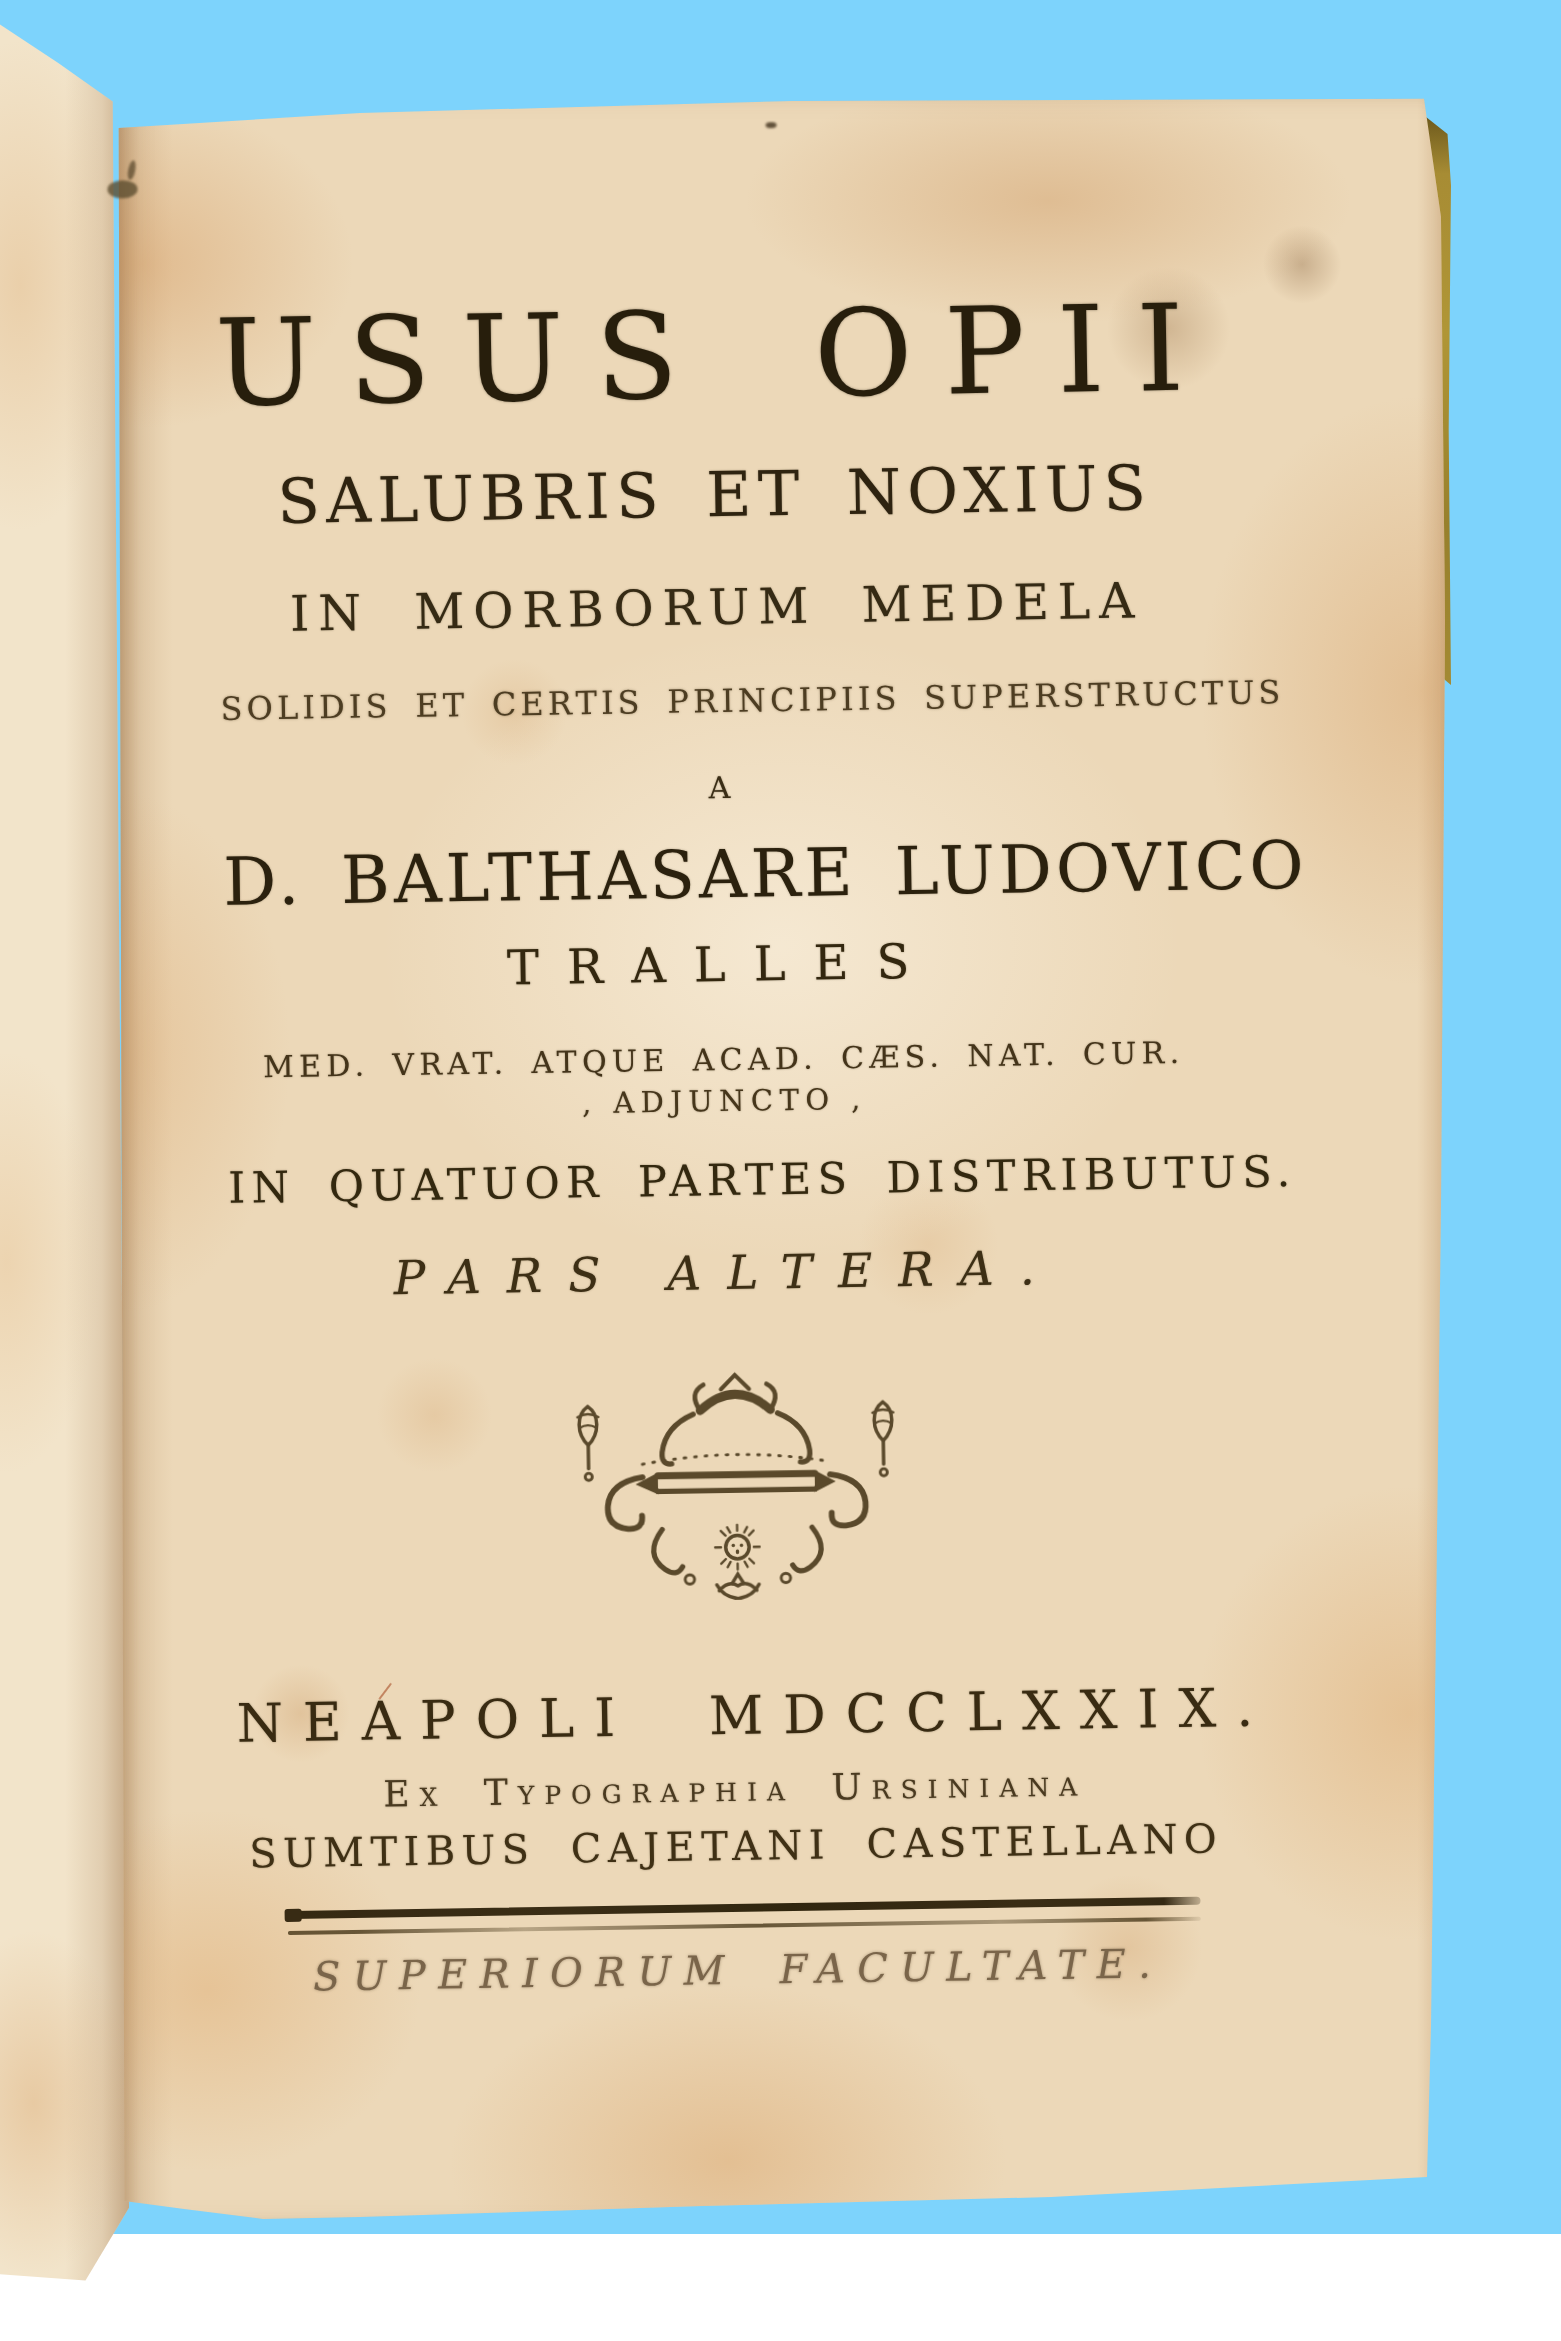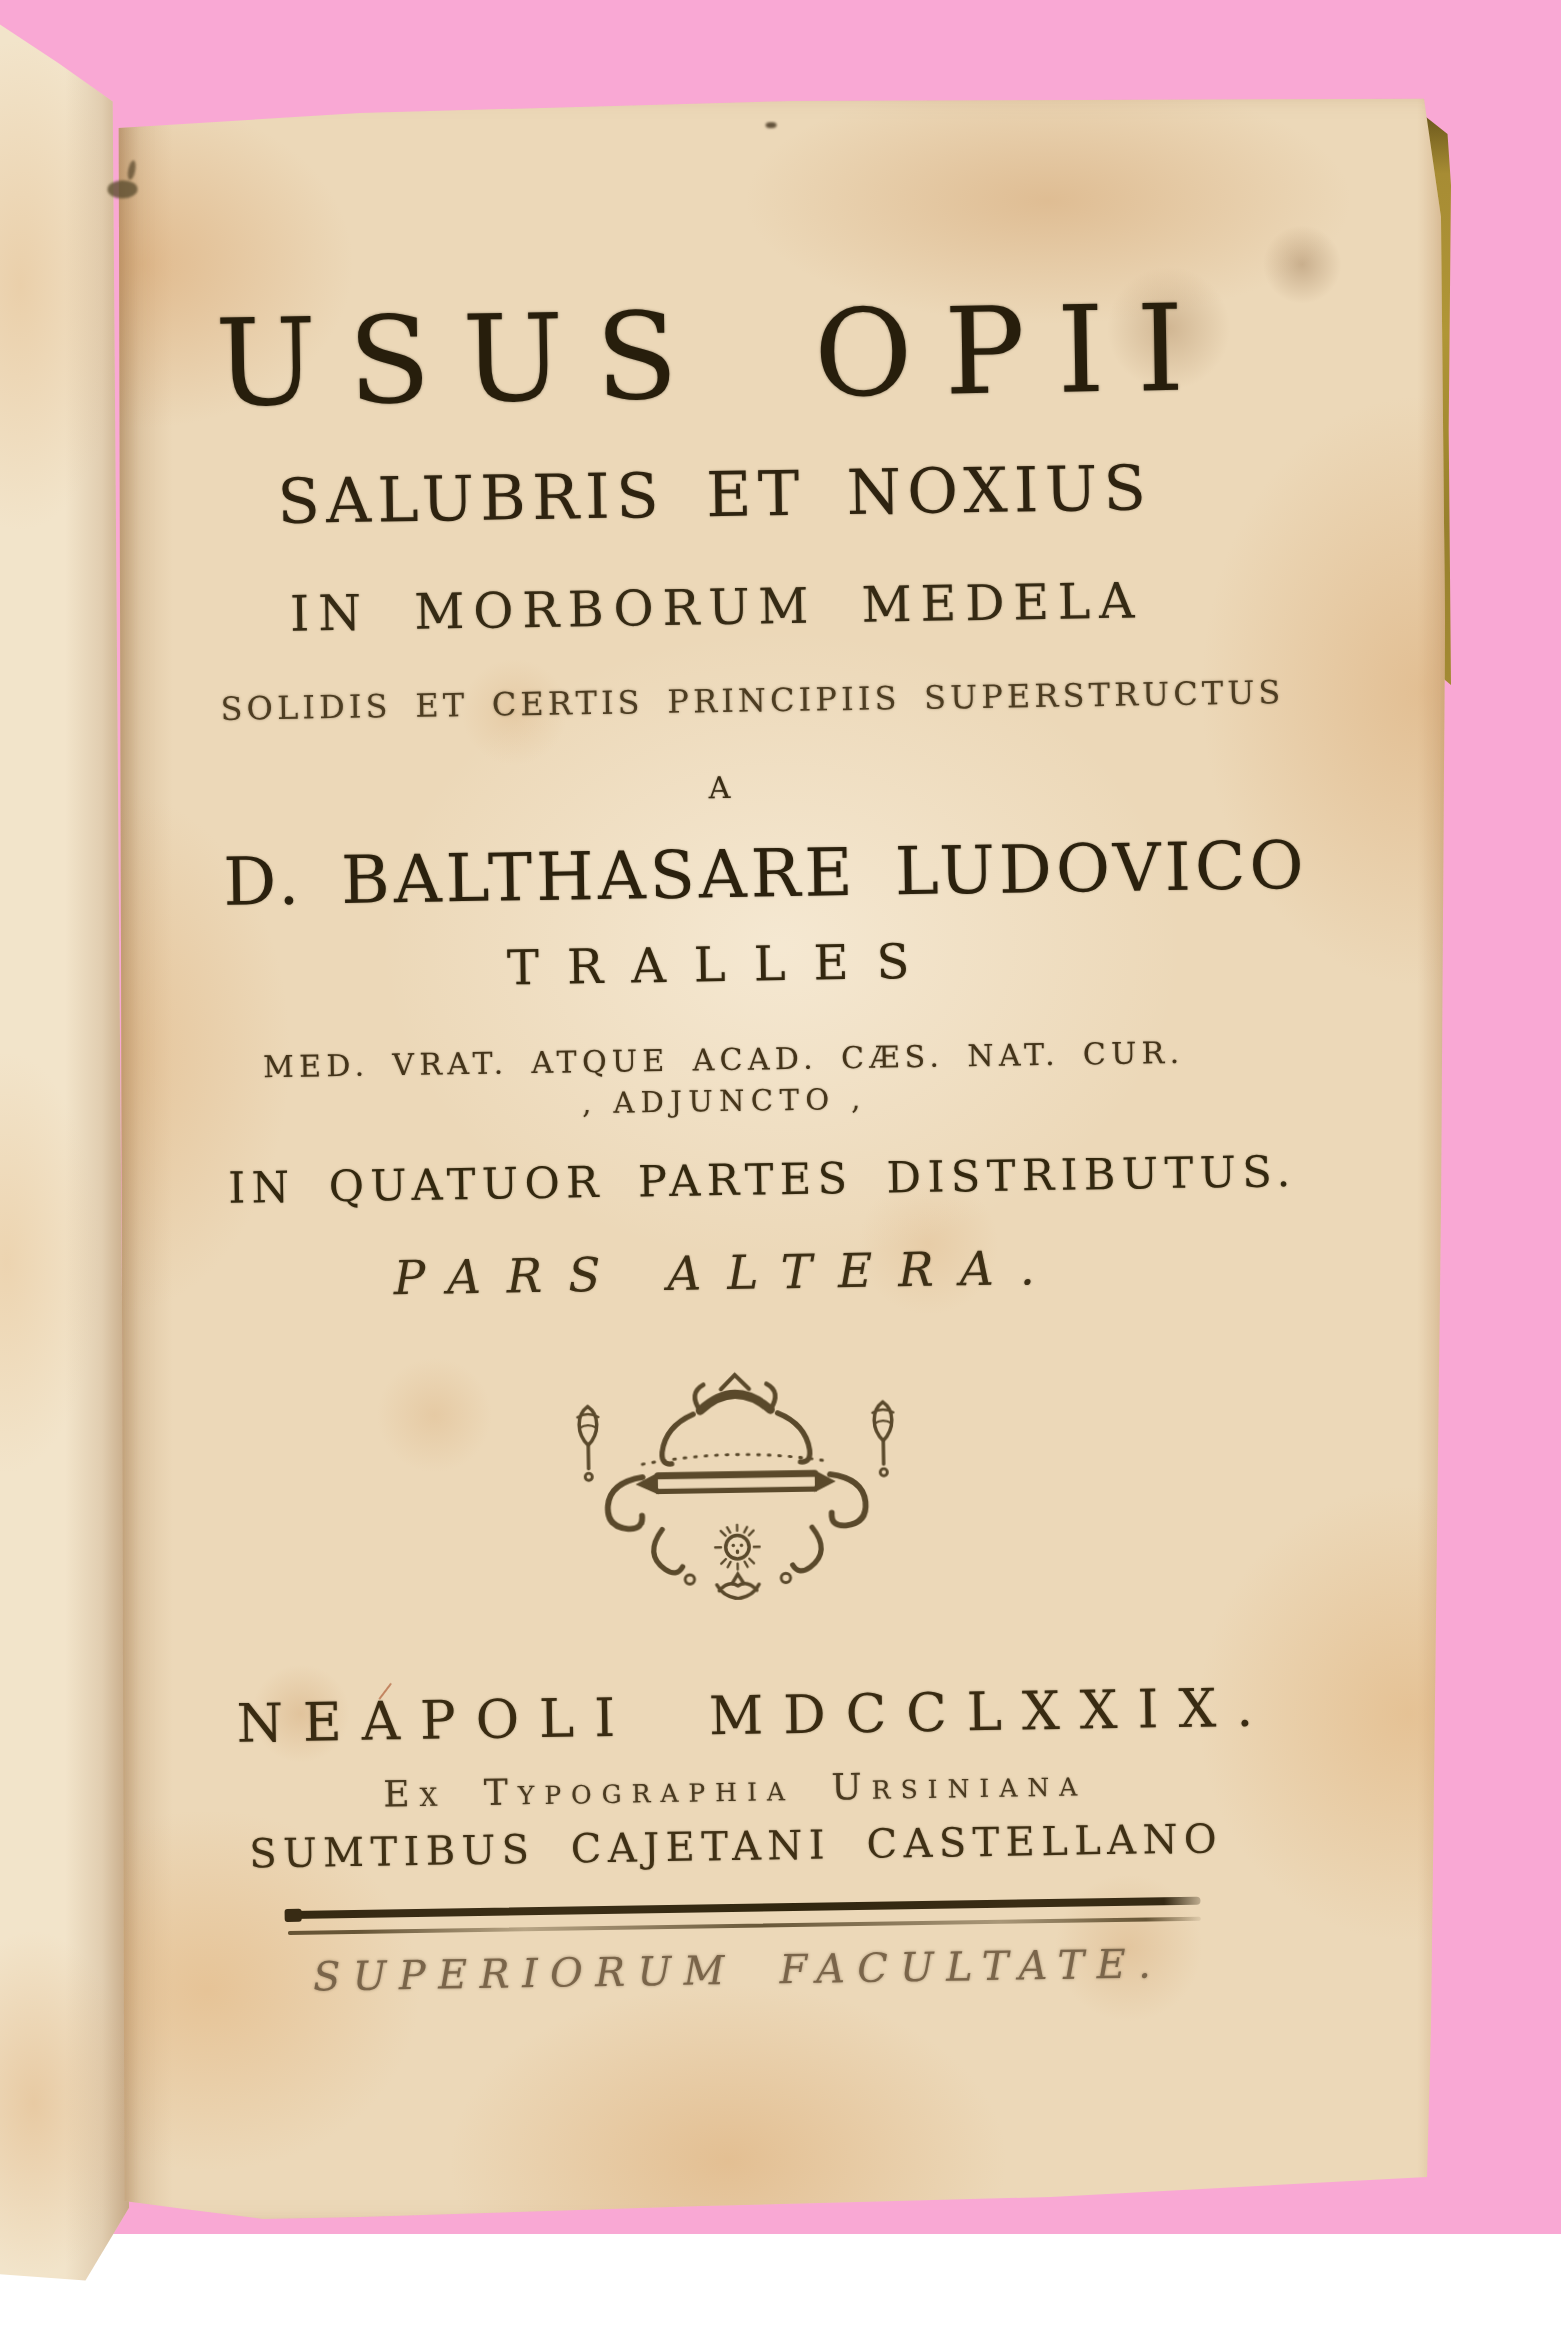--- a/index.html
+++ b/index.html
@@ -1,21 +1,21 @@
 <!DOCTYPE html>
 <html style="font-size:9.4px"><head>
 <meta charset="utf-8">
 <style>
   html,body{margin:0;padding:0;}
   body{
     width:1562px;height:2342px;overflow:hidden;
     background:#ffffff;
     font-family:"DejaVu Serif","Liberation Serif",serif;
   }
-  #photo{position:relative;width:1562px;height:2234px;background:#f9a8d4;}
+  #photo{position:relative;width:1562px;height:2234px;background:#7dd3fc;}
 
   
   .flyleaf{
     position:absolute;left:-7px;top:13px;width:136px;height:2272px;z-index:1;
     background-color:#f2e4ca;
     background-image:
       radial-gradient(ellipse 152px 351px at 20% 12%, rgba(222,176,122,.40), transparent 70%),
       radial-gradient(ellipse 129px 293px at 10% 55%, rgba(226,182,128,.35), transparent 72%),
       radial-gradient(ellipse 141px 246px at 30% 92%, rgba(219,170,115,.45), transparent 70%),
       linear-gradient(270deg, rgba(148,103,58,.48) 0px, rgba(148,103,58,.18) 27px, rgba(148,103,58,0) 64px);

